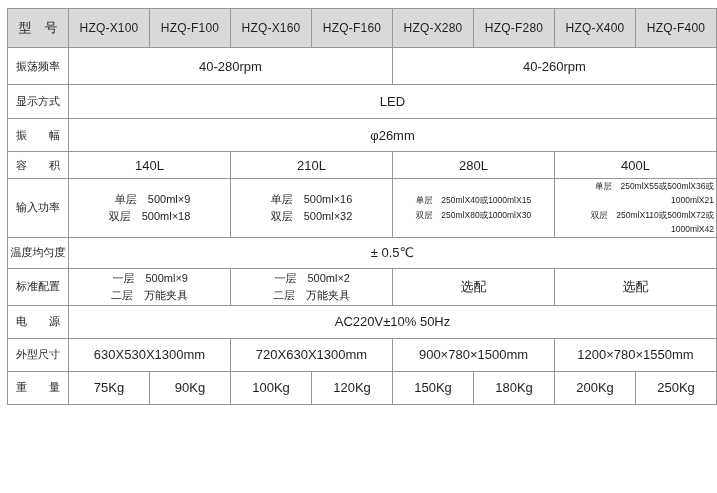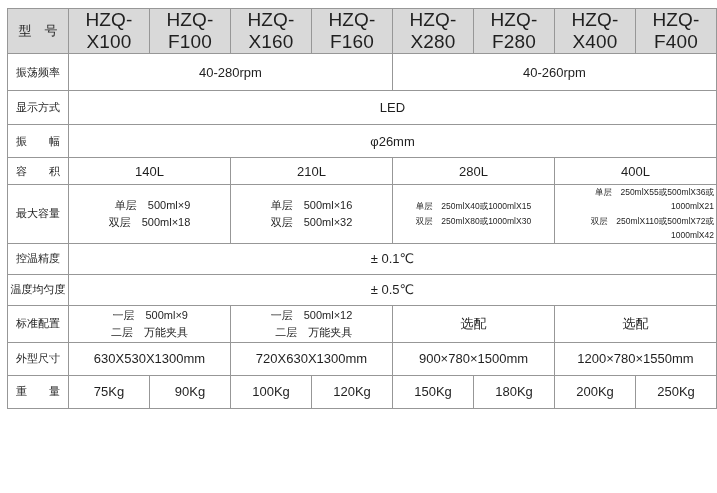--- a/index.html
+++ b/index.html
@@ -32,21 +32,21 @@
     border: 1px solid var(--border);
     text-align: center;
     vertical-align: middle;
     padding: 0 2px;
     overflow: hidden;
     color: var(--text);
   }
   th.model-head {
     background: var(--header-bg);
     font-weight: normal;
-    font-size: 19px;
+    font-size: 12px;
     letter-spacing: 0.2px;
   }
   th.corner {
     background: var(--header-bg);
     font-weight: normal;
     font-size: 13px;
   }
   td.row-label {
     font-size: 11px;
     background: var(--bg);
@@ -113,46 +113,46 @@
           <td class="value" colspan="8">φ26mm</td>
         </tr>
         <tr style="height: 27px;">
           <td class="row-label">容　　积</td>
           <td class="value" colspan="2">140L</td>
           <td class="value" colspan="2">210L</td>
           <td class="value" colspan="2">280L</td>
           <td class="value" colspan="2">400L</td>
         </tr>
         <tr style="height: 45px;">
-          <td class="row-label">最大容量</td>
+          <td class="row-label">输入功率</td>
           <td class="value" colspan="2"><span class="multiline">单层　500ml×9
 双层　500ml×18</span></td>
           <td class="value" colspan="2"><span class="multiline">单层　500ml×16
 双层　500ml×32</span></td>
           <td class="value" colspan="2"><span class="multiline tiny">单层　250mlX40或1000mlX15
 双层　250mlX80或1000mlX30</span></td>
           <td class="value" colspan="2"><span class="multiline tiny">单层　250mlX55或500mlX36或1000mlX21
 双层　250mlX110或500mlX72或1000mlX42</span></td>
         </tr>
         <tr style="height: 31px;">
-          <td class="row-label">控温精度</td>
-          <td class="value" colspan="8">± 0.1℃</td>
-        </tr>
-        <tr style="height: 31px;">
           <td class="row-label">温度均匀度</td>
           <td class="value" colspan="8">± 0.5℃</td>
         </tr>
         <tr style="height: 37px;">
           <td class="row-label">标准配置</td>
           <td class="value" colspan="2"><span class="multiline">一层　500ml×9
 二层　万能夹具</span></td>
-          <td class="value" colspan="2"><span class="multiline">一层　500ml×12
+          <td class="value" colspan="2"><span class="multiline">一层　500ml×2
 二层　万能夹具</span></td>
           <td class="value" colspan="2">选配</td>
           <td class="value" colspan="2">选配</td>
+        </tr>
+        <tr style="height: 33px;">
+          <td class="row-label">电　　源</td>
+          <td class="value" colspan="8">AC220V±10%  50Hz</td>
         </tr>
         <tr style="height: 33px;">
           <td class="row-label">外型尺寸</td>
           <td class="value" colspan="2">630X530X1300mm</td>
           <td class="value" colspan="2">720X630X1300mm</td>
           <td class="value" colspan="2">900×780×1500mm</td>
           <td class="value" colspan="2">1200×780×1550mm</td>
         </tr>
         <tr style="height: 33px;">
           <td class="row-label">重　　量</td>

